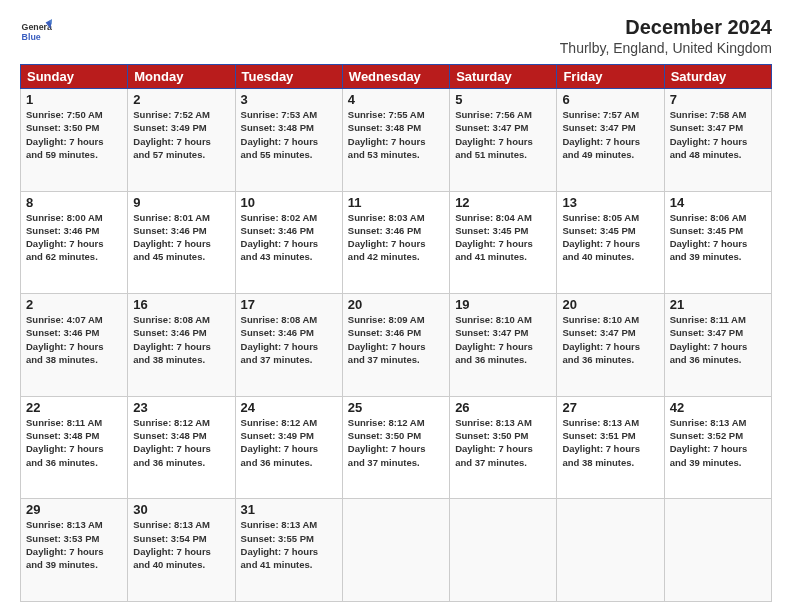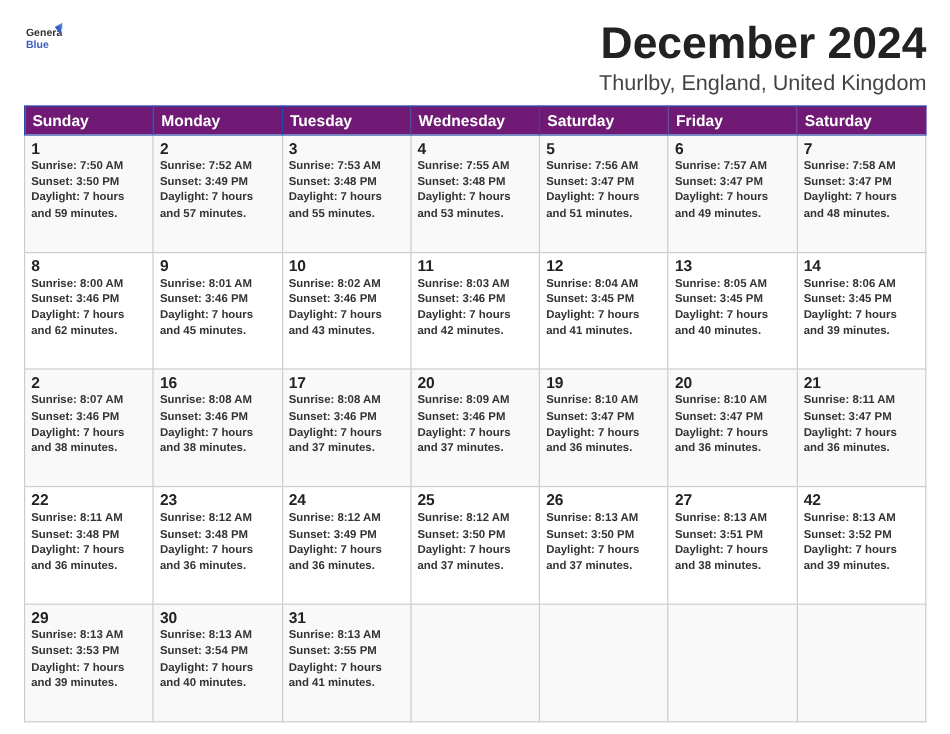--- a/index.html
+++ b/index.html
@@ -29,38 +29,38 @@
       gap: 4px;
     }
     .logo-icon {
       width: 32px;
       height: 32px;
     }
     .title-block {
       text-align: right;
     }
     .main-title {
-      font-size: 37px;
+      font-size: 20px;
       font-weight: bold;
       color: #222;
       line-height: 1.1;
     }
     .subtitle {
-      font-size: 18px;
+      font-size: 14px;
       color: #444;
       margin-top: 2px;
     }
     .calendar {
       flex: 1;
       border-collapse: collapse;
       width: 100%;
       table-layout: fixed;
     }
     .calendar th {
-      background: #701a75;
+      background: #b91c1c;
       color: #fff;
       text-align: left;
       padding: 4px 6px;
       font-size: 13px;
       font-weight: bold;
       border: 1px solid #2a4aaa;
     }
     .calendar td {
       border: 1px solid #ccc;
       vertical-align: top;
@@ -238,21 +238,21 @@
           <span>Sunrise: 8:06 AM</span><br>
           <span>Sunset: 3:45 PM</span><br>
           <span>Daylight: 7 hours and 39 minutes.</span>
         </div>
       </td>
         </tr>
         <tr class="week-row">
           <td>
         <span class="day-num">2</span>
         <div class="day-info">
-          <span>Sunrise: 8:07 AM</span><br>
+          <span>Sunrise: 4:07 AM</span><br>
           <span>Sunset: 3:46 PM</span><br>
           <span>Daylight: 7 hours and 38 minutes.</span>
         </div>
       </td>
           <td>
         <span class="day-num">16</span>
         <div class="day-info">
           <span>Sunrise: 8:08 AM</span><br>
           <span>Sunset: 3:46 PM</span><br>
           <span>Daylight: 7 hours and 38 minutes.</span>

